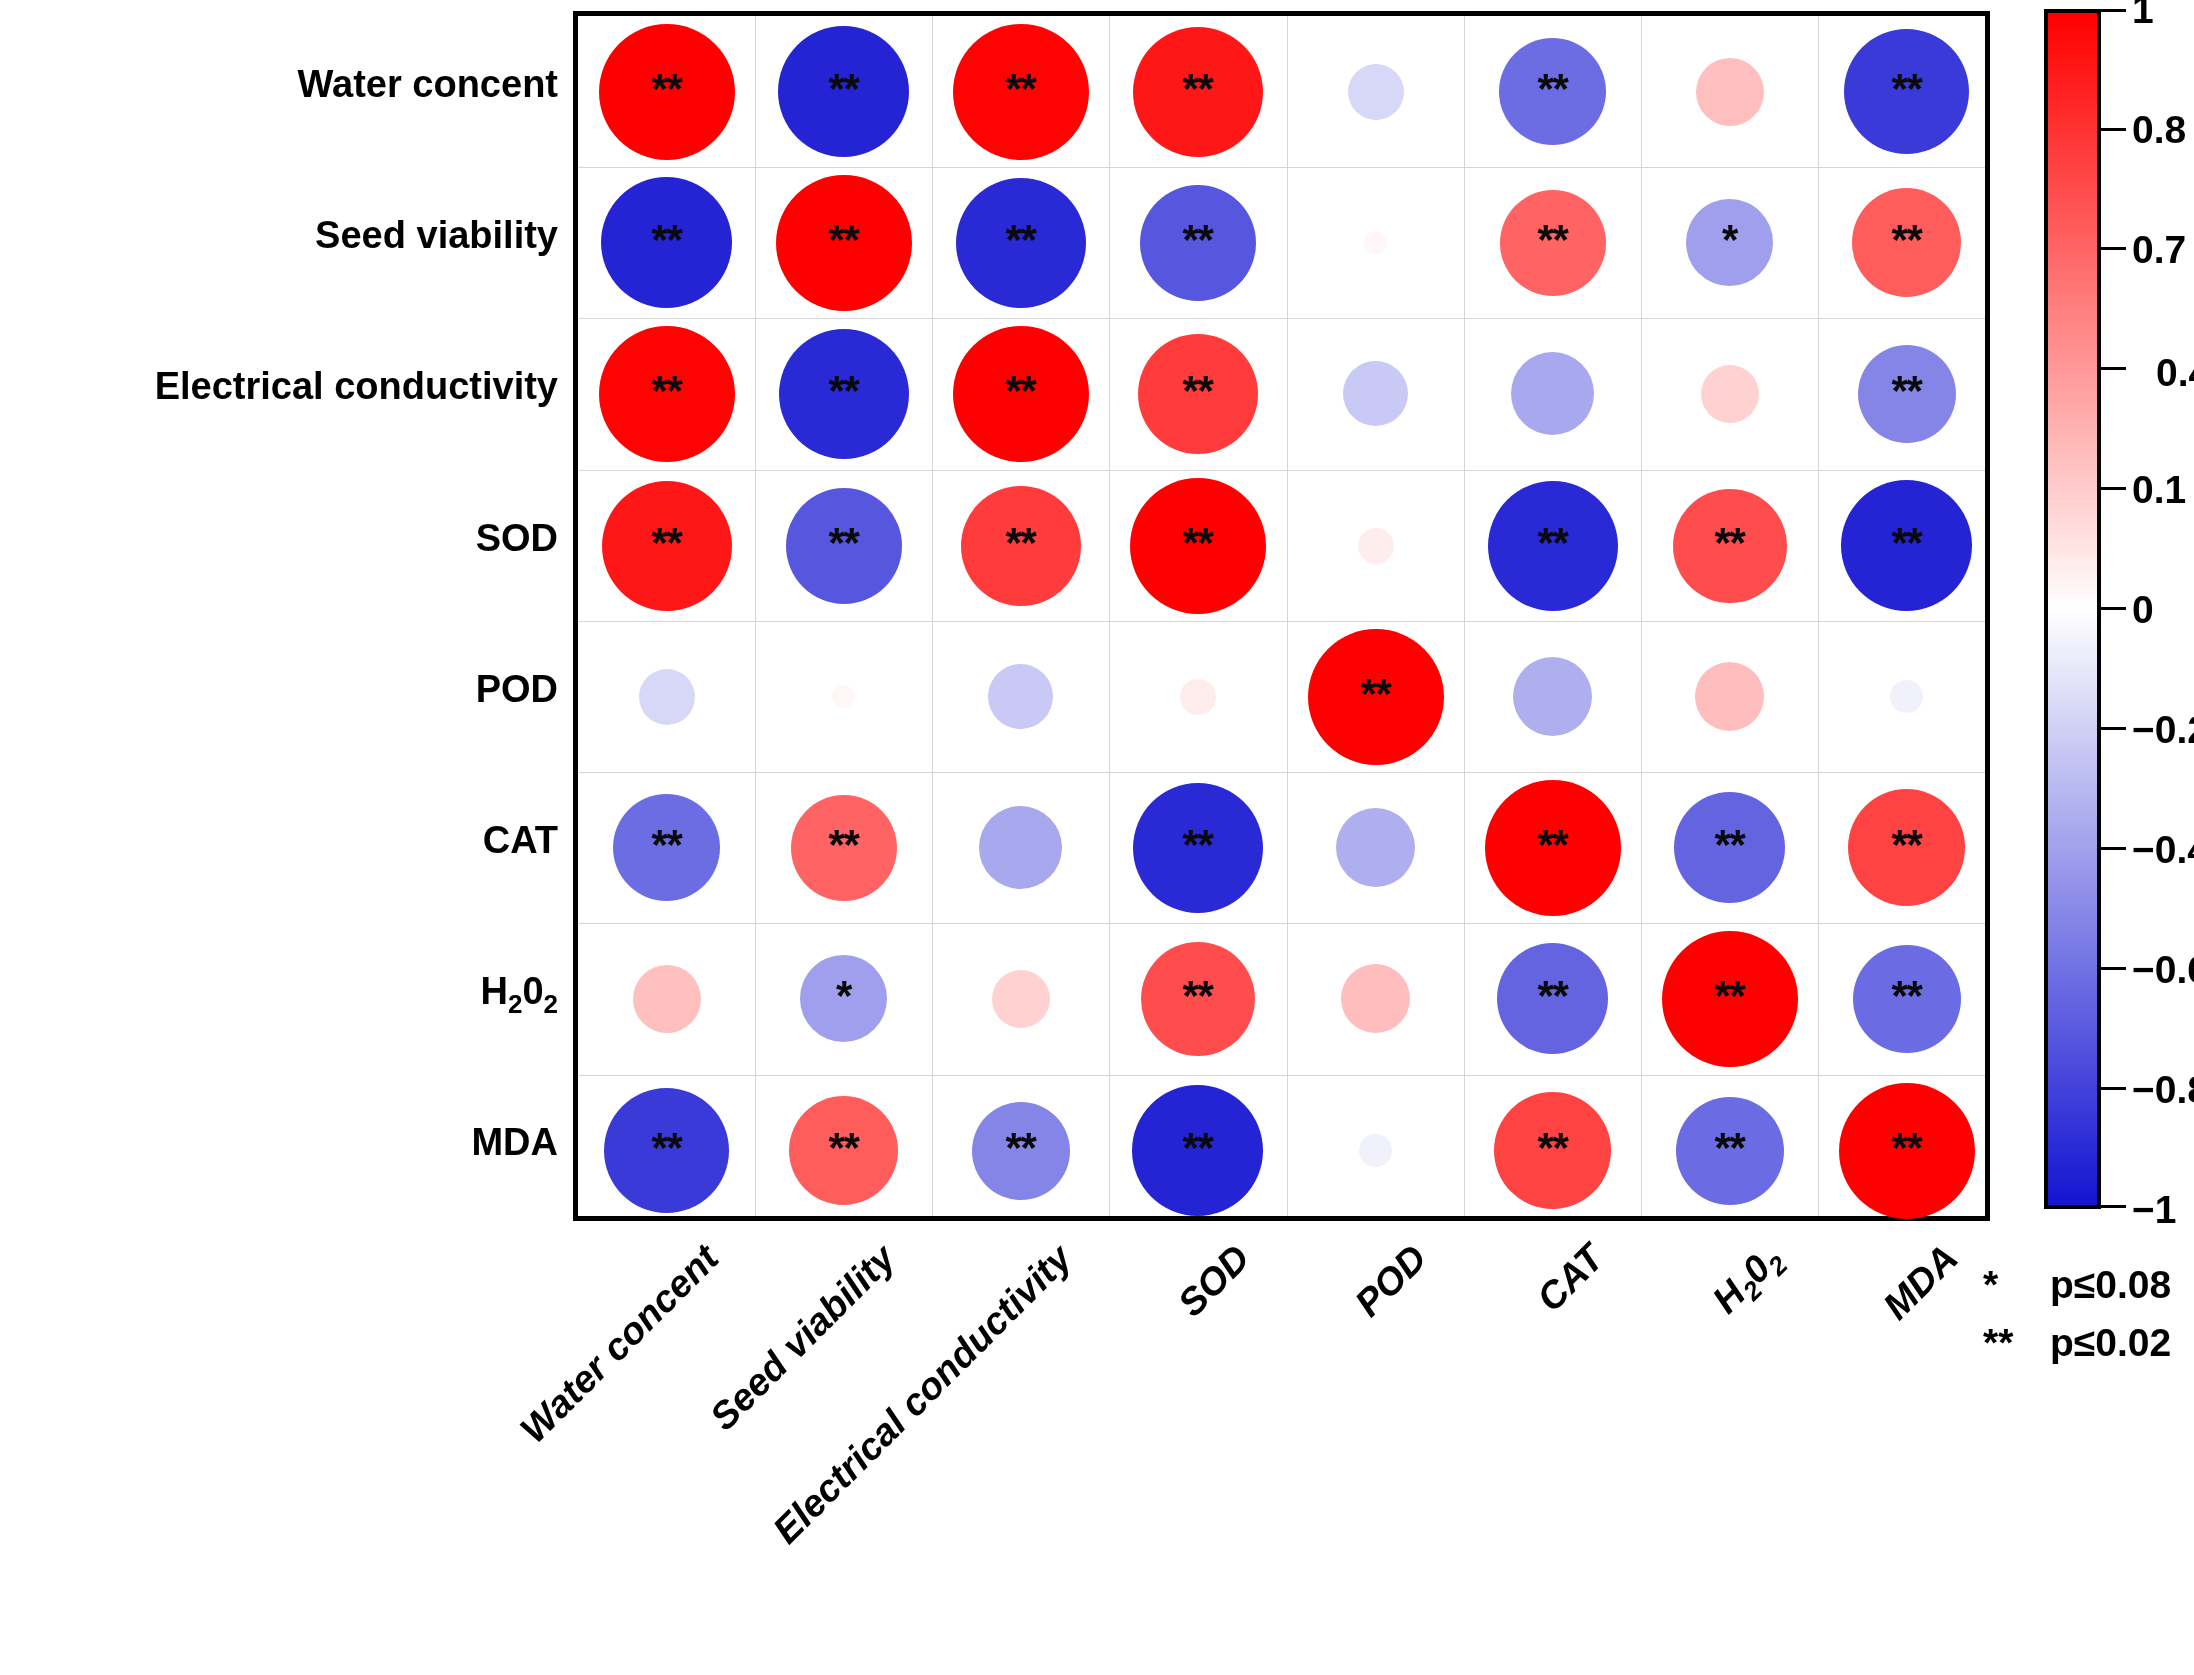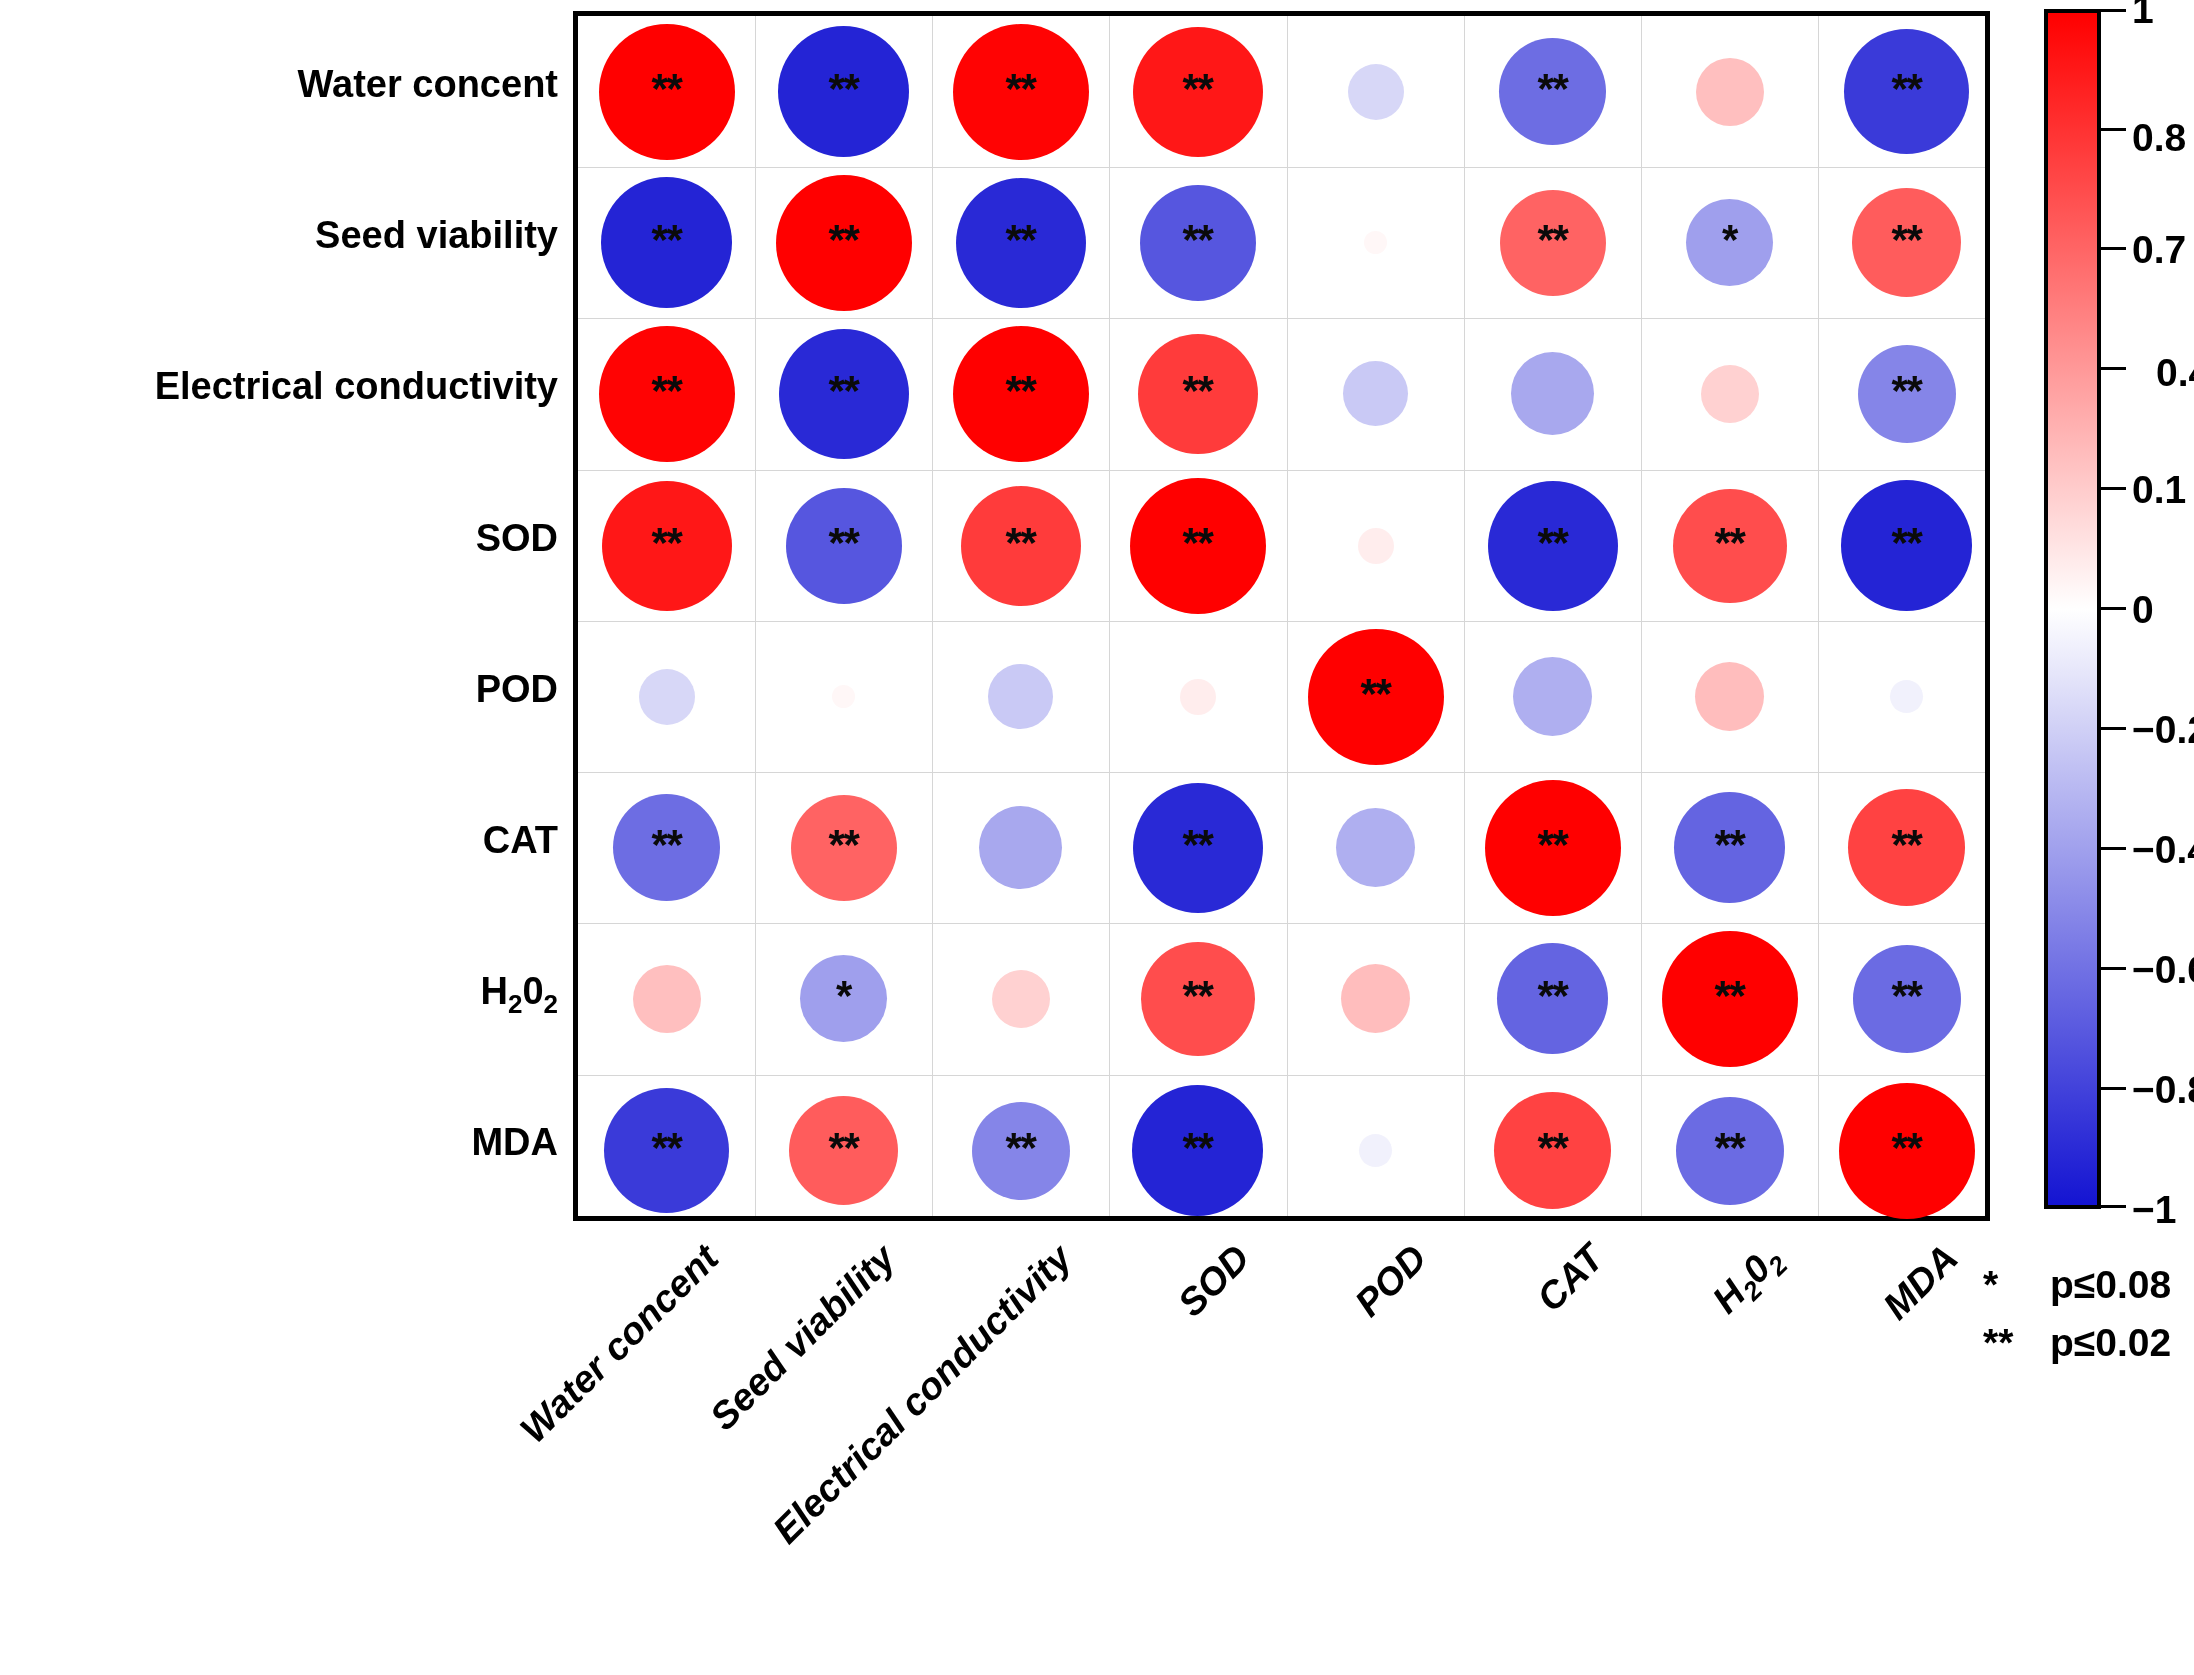--- a/index.html
+++ b/index.html
@@ -542,21 +542,21 @@
         <div class="col-label">MDA</div>
       </div>
     </div>
 
   <div id="colorbar-group">
     <div id="colorbar" style="background: linear-gradient(rgb(255, 0, 0) 0%, rgb(255, 255, 255) 50%, rgb(20, 20, 210) 100%);"></div>
     <div id="colorbar-ticks">
         <div class="cb-tick" style="top: 0px;"></div>
         <div class="cb-tick-label" style="top: 0px;">1</div>
         <div class="cb-tick" style="top: 119px;"></div>
-        <div class="cb-tick-label" style="top: 128px;">0.8</div>
+        <div class="cb-tick-label" style="top: 120px;">0.8</div>
         <div class="cb-tick" style="top: 238px;"></div>
         <div class="cb-tick-label" style="top: 240px;">0.7</div>
         <div class="cb-tick" style="top: 358px;"></div>
         <div class="cb-tick-label" style="top: 363px; margin-left: 24px;">0.4</div>
         <div class="cb-tick" style="top: 478px;"></div>
         <div class="cb-tick-label" style="top: 480px;">0.1</div>
         <div class="cb-tick" style="top: 598px;"></div>
         <div class="cb-tick-label" style="top: 600px;">0</div>
         <div class="cb-tick" style="top: 718px;"></div>
         <div class="cb-tick-label" style="top: 720px;">−0.2</div>

